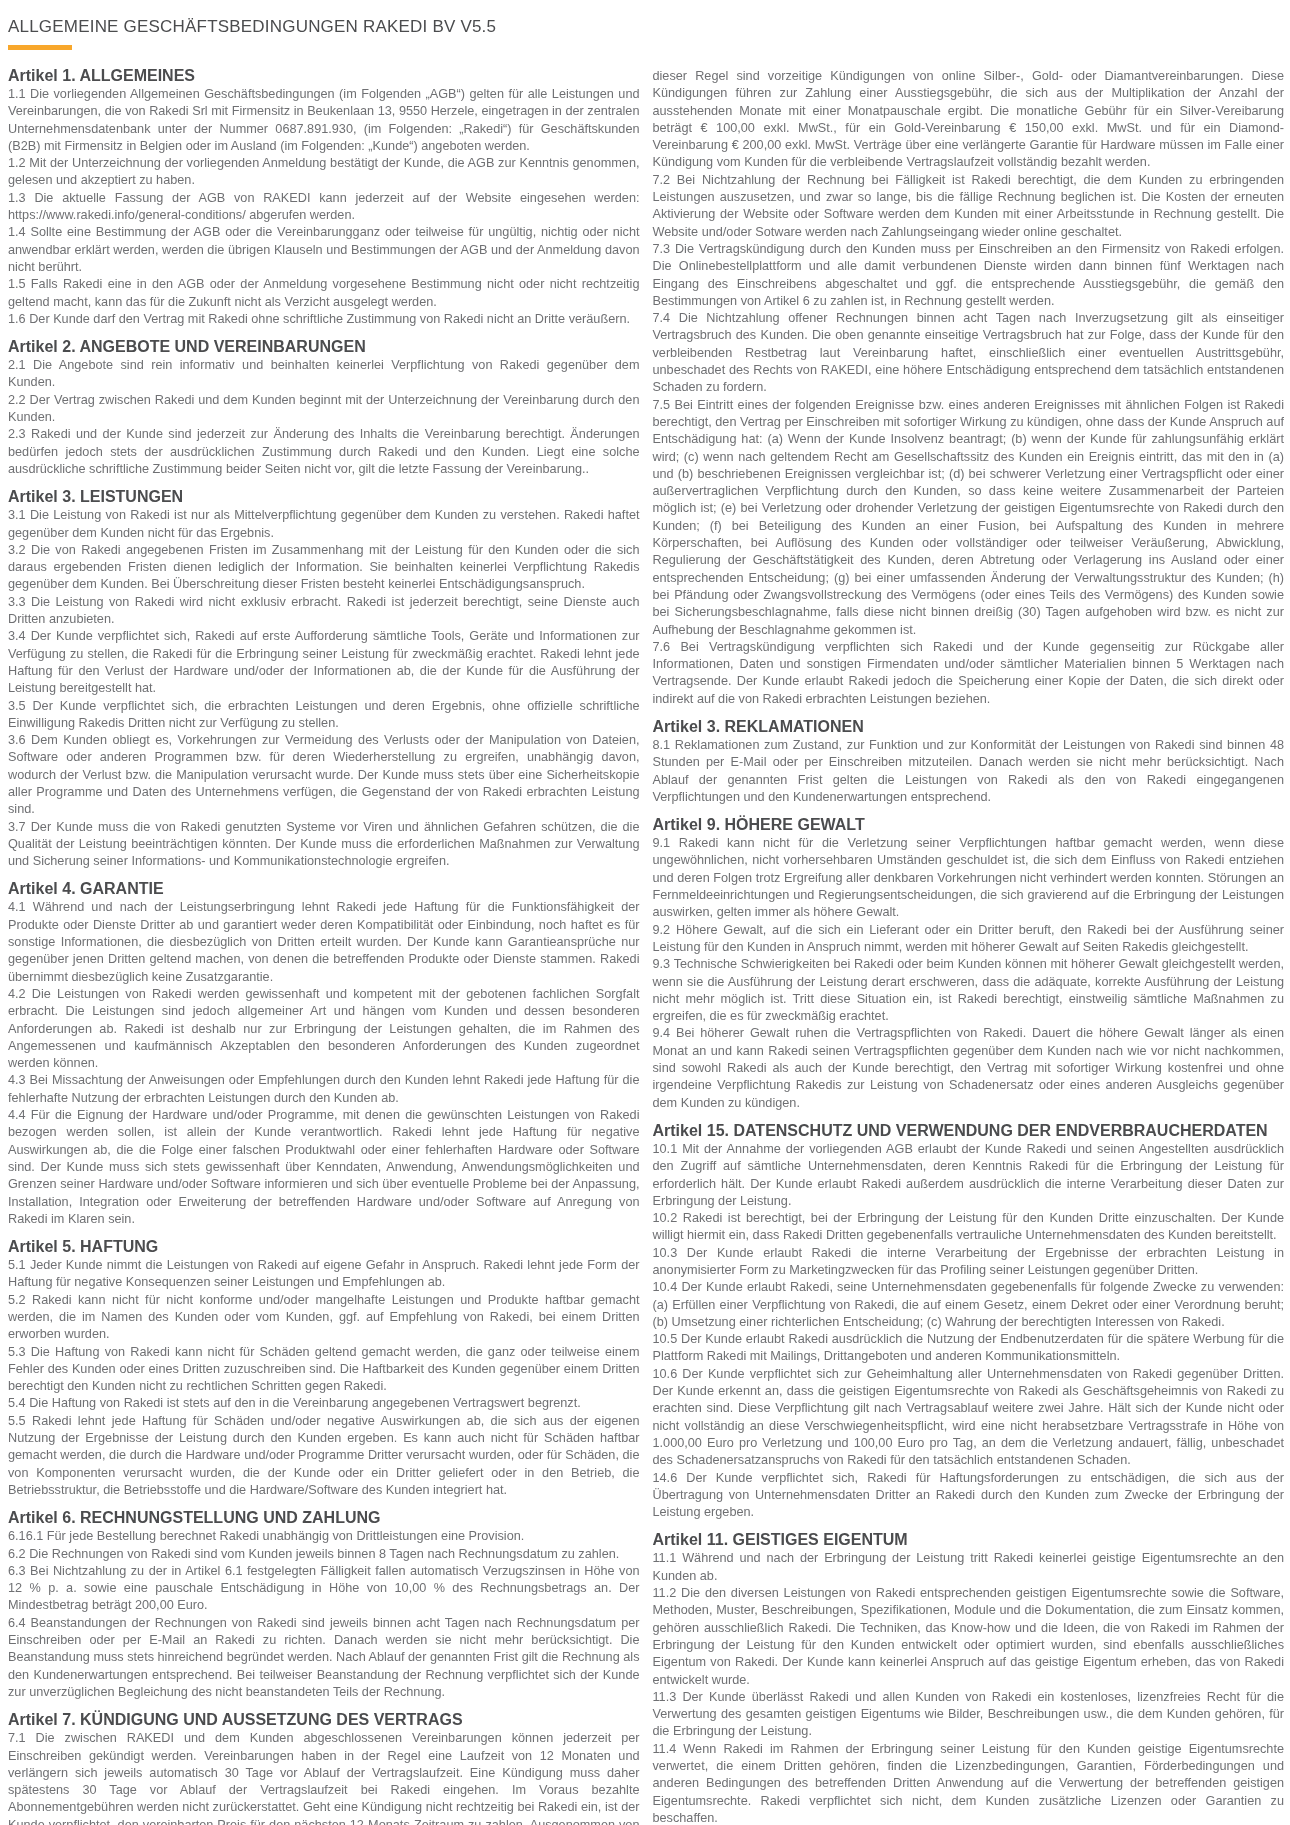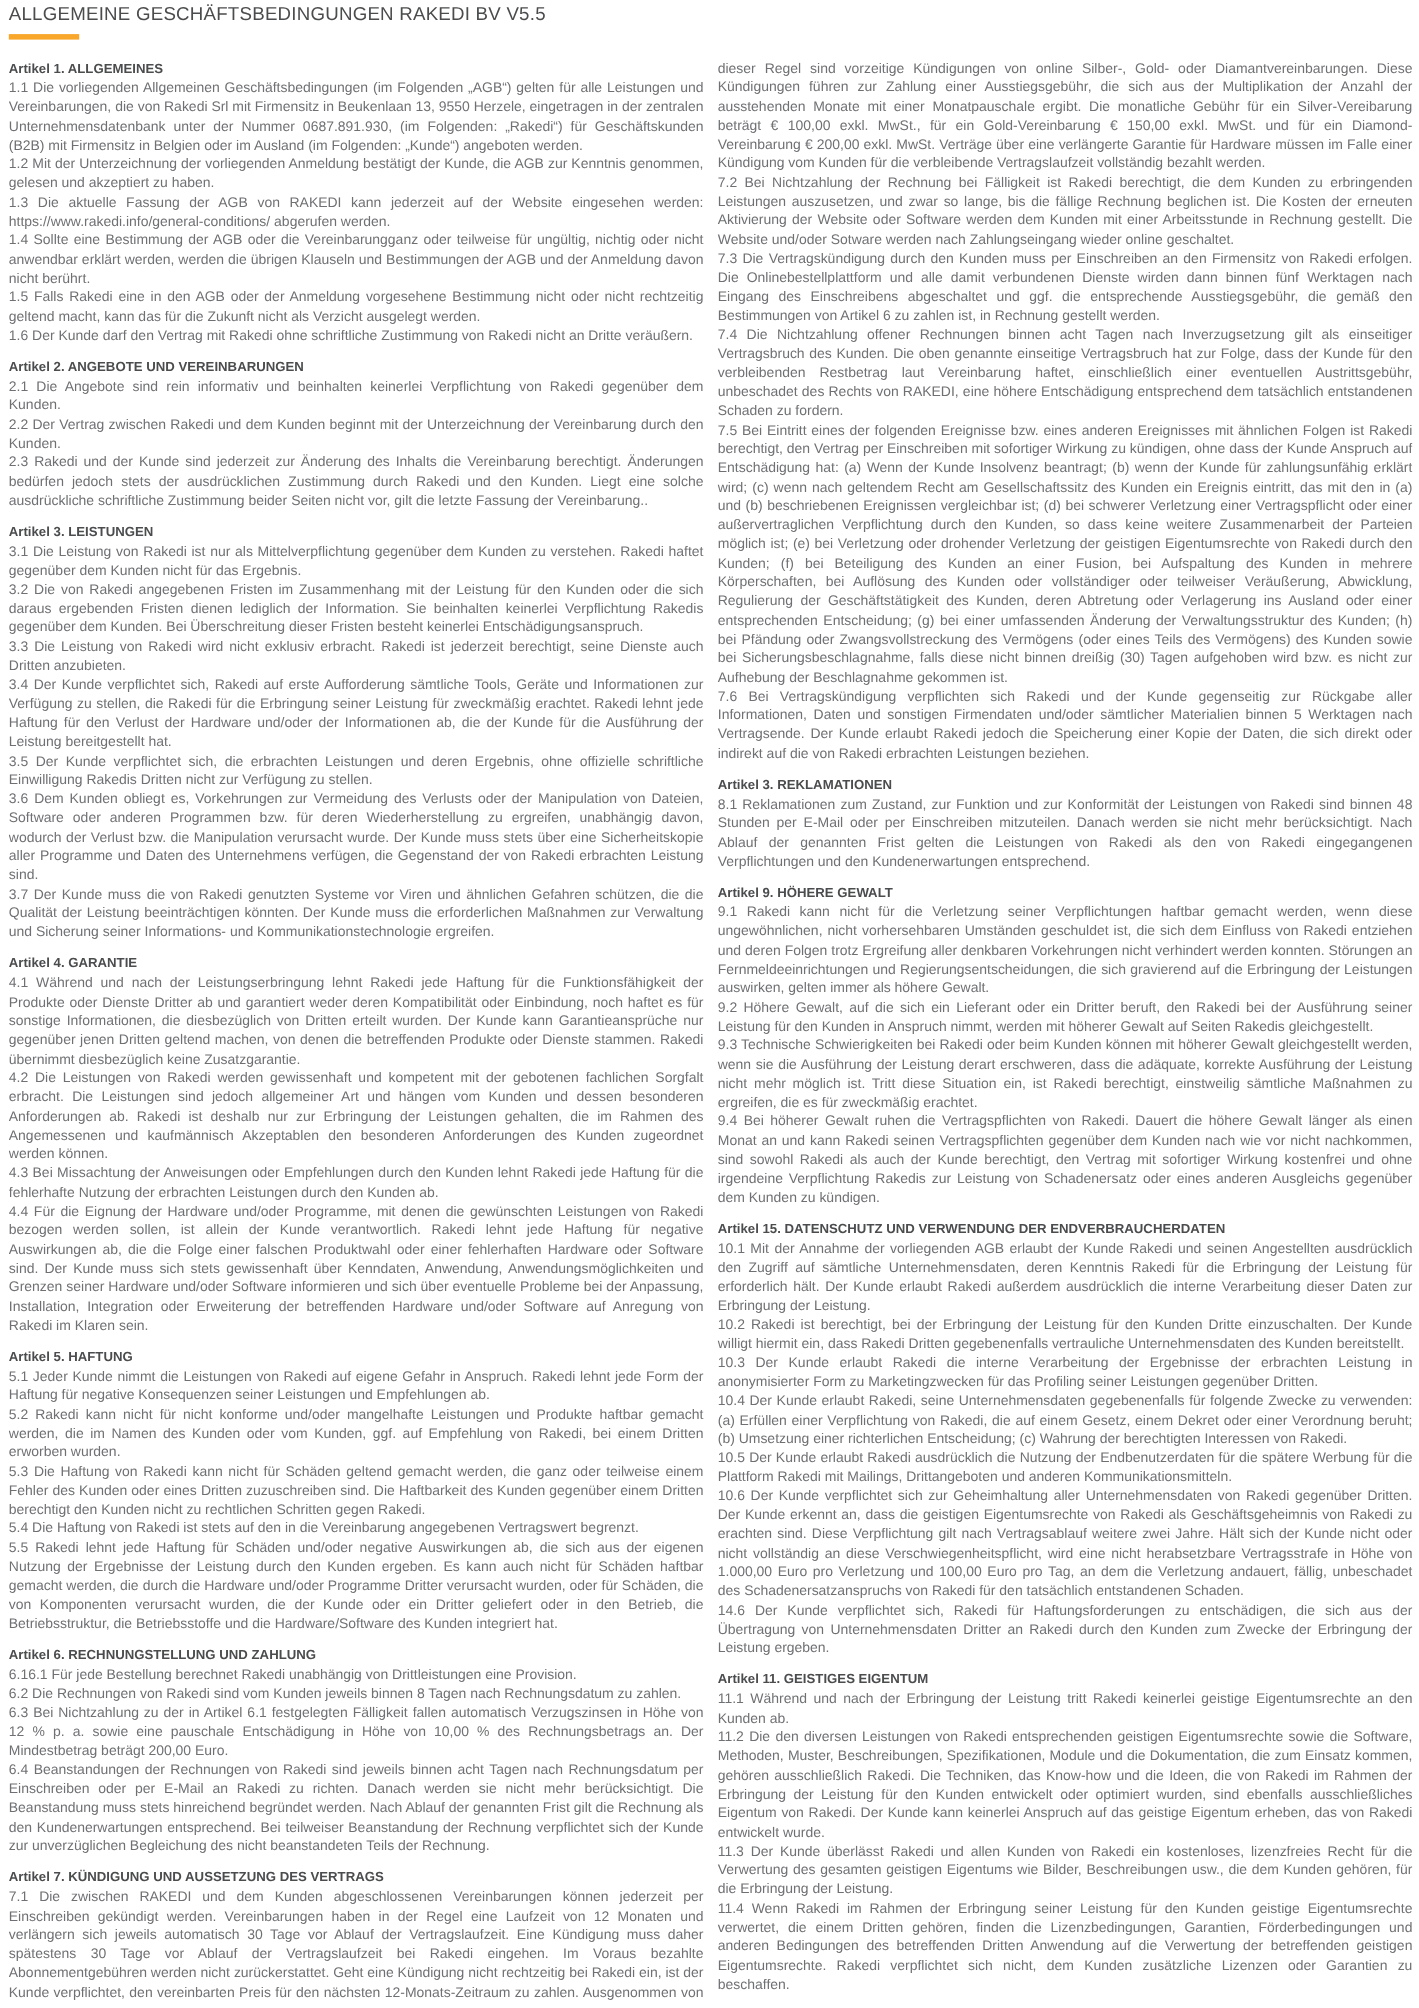--- a/index.html
+++ b/index.html
@@ -3,21 +3,21 @@
 <meta charset="utf-8">
 <style>
   html, body { margin: 0; padding: 0; background: #ffffff; }
   .page {
     position: relative;
     width: 1290px;
     height: 1825px;
     overflow: hidden;
     background: #ffffff;
     box-sizing: border-box;
-    padding: 3px 6px 0 8px;
+    padding: 17px 6px 0 8px;
     font-family: "Liberation Sans", "DejaVu Sans", sans-serif;
     color: #6f7073;
   }
   .doc-title {
     margin: 0 0 9px 0;
     font-size: 17px;
     line-height: 19px;
     font-weight: 400;
     letter-spacing: 0.2px;
     color: #4b4c4e;
@@ -34,21 +34,21 @@
     column-fill: auto;
     height: 1768px;
     overflow: hidden;
     text-align: justify;
     font-size: 12.7px;
     line-height: 17.3px;
     hyphens: none;
   }
   .article { margin: 0; }
   .article h2 {
-    font-size: 12px;
+    font-size: 16px;
     line-height: 16px;
     font-weight: 700;
     color: #4b4c4e;
     margin: 11px 0 2px 0;
     text-align: left;
     break-after: avoid;
   }
   .article:first-child h2 { margin-top: 0; }
   .article p { margin: 0; padding: 0; }
 </style>

